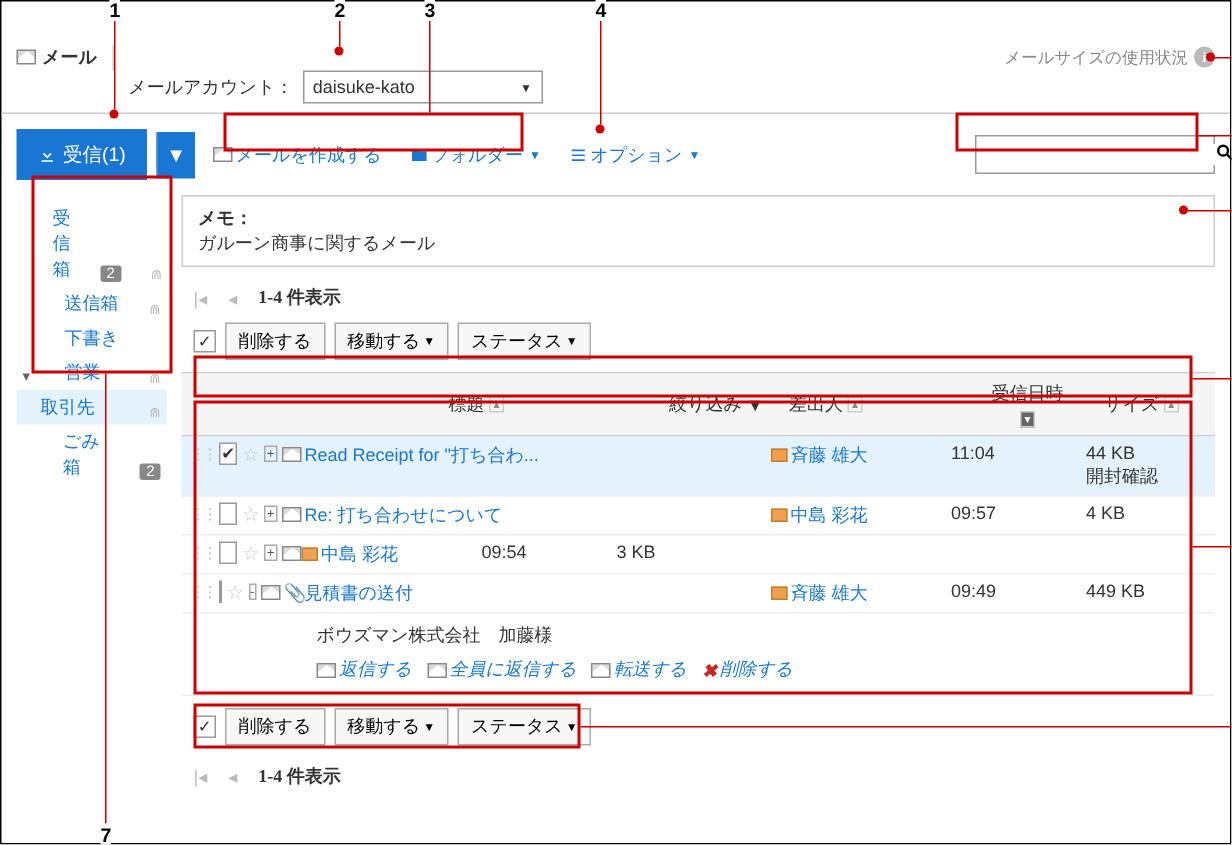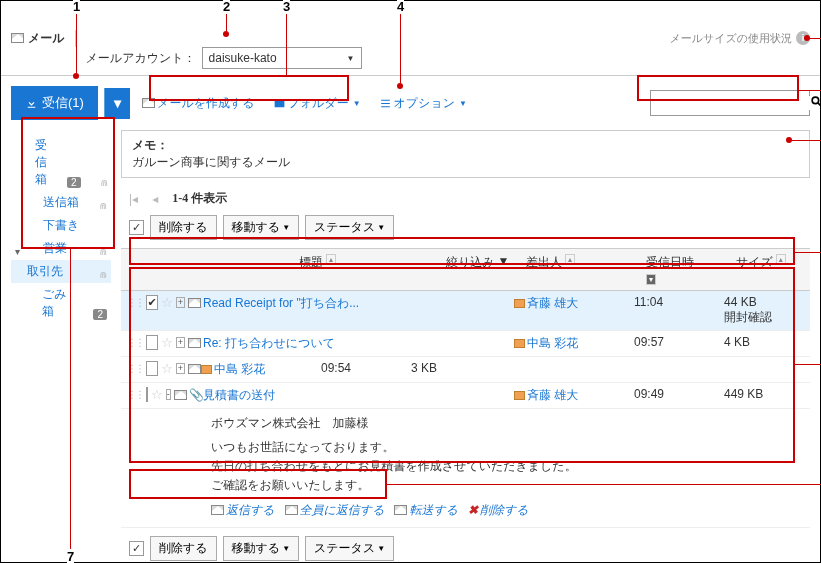--- a/index.html
+++ b/index.html
@@ -37,21 +37,21 @@
 .pager .arrow { color: #bbb; cursor: default; }
 .pager-text { color: #333; font-weight: bold; font-family: Liberation Serif, serif; }
 
 .bulk-bar { display: flex; align-items: center; gap: 6px; padding: 4px 0 8px 8px; }
 .chk { width: 15px; height: 15px; border: 1px solid #999; background: #fff; display: inline-flex; align-items: center; justify-content: center; font-size: 11px; }
 .btn { border: 1px solid #aaa; background: #f7f7f7; padding: 3px 8px; font-size: 12px; cursor: pointer; display: inline-flex; align-items: center; gap: 2px; }
 .btn .dd { font-size: 8px; }
 
 .table { width: 100%; border-top: 1px solid #ccc; }
 .thead { display: flex; background: #f5f5f5; border-bottom: 1px solid #ccc; }
-.th { padding: 5px 6px; font-size: 12px; display: flex; align-items: flex-start; gap: 3px; }
+.th { padding: 5px 6px; font-size: 12px; display: flex; align-items: center; gap: 3px; }
 .th .sort { font-size: 8px; color: #888; border: 1px solid #ccc; padding: 0 2px; }
 .th.subject { flex: 1; justify-content: center; }
 .th.filter { width: 80px; }
 .th.sender { width: 120px; }
 .th.date { width: 90px; flex-direction: column; }
 .th.size { width: 80px; }
 
 .row { display: flex; border-bottom: 1px solid #eee; padding: 4px 6px; align-items: flex-start; }
 .row.sel { background: #e3f2fd; }
 .row-controls { display: flex; align-items: center; gap: 3px; width: 74px; flex-shrink: 0; }
@@ -291,25 +291,20 @@
           <div class="row-sender">
               <span class="card-icon"></span>
               <span>斉藤 雄大</span>
             </div>
           <div class="row-date">09:49</div>
           <div class="row-size">449 KB</div>
         </div>
 
         <div class="preview">
           <div>ボウズマン株式会社　加藤様</div>
-          <div class="preview-body">
-            <div>いつもお世話になっております。</div>
-            <div>先日の打ち合わせをもとにお見積書を作成させていただきました。</div>
-            <div>ご確認をお願いいたします。</div>
-          </div>
           <div class="preview-actions">
             <a>
                 <span class="mail-icon"></span>
                 <span>返信する</span>
               </a>
             <a>
                 <span class="mail-icon"></span>
                 <span>全員に返信する</span>
               </a>
             <a>

